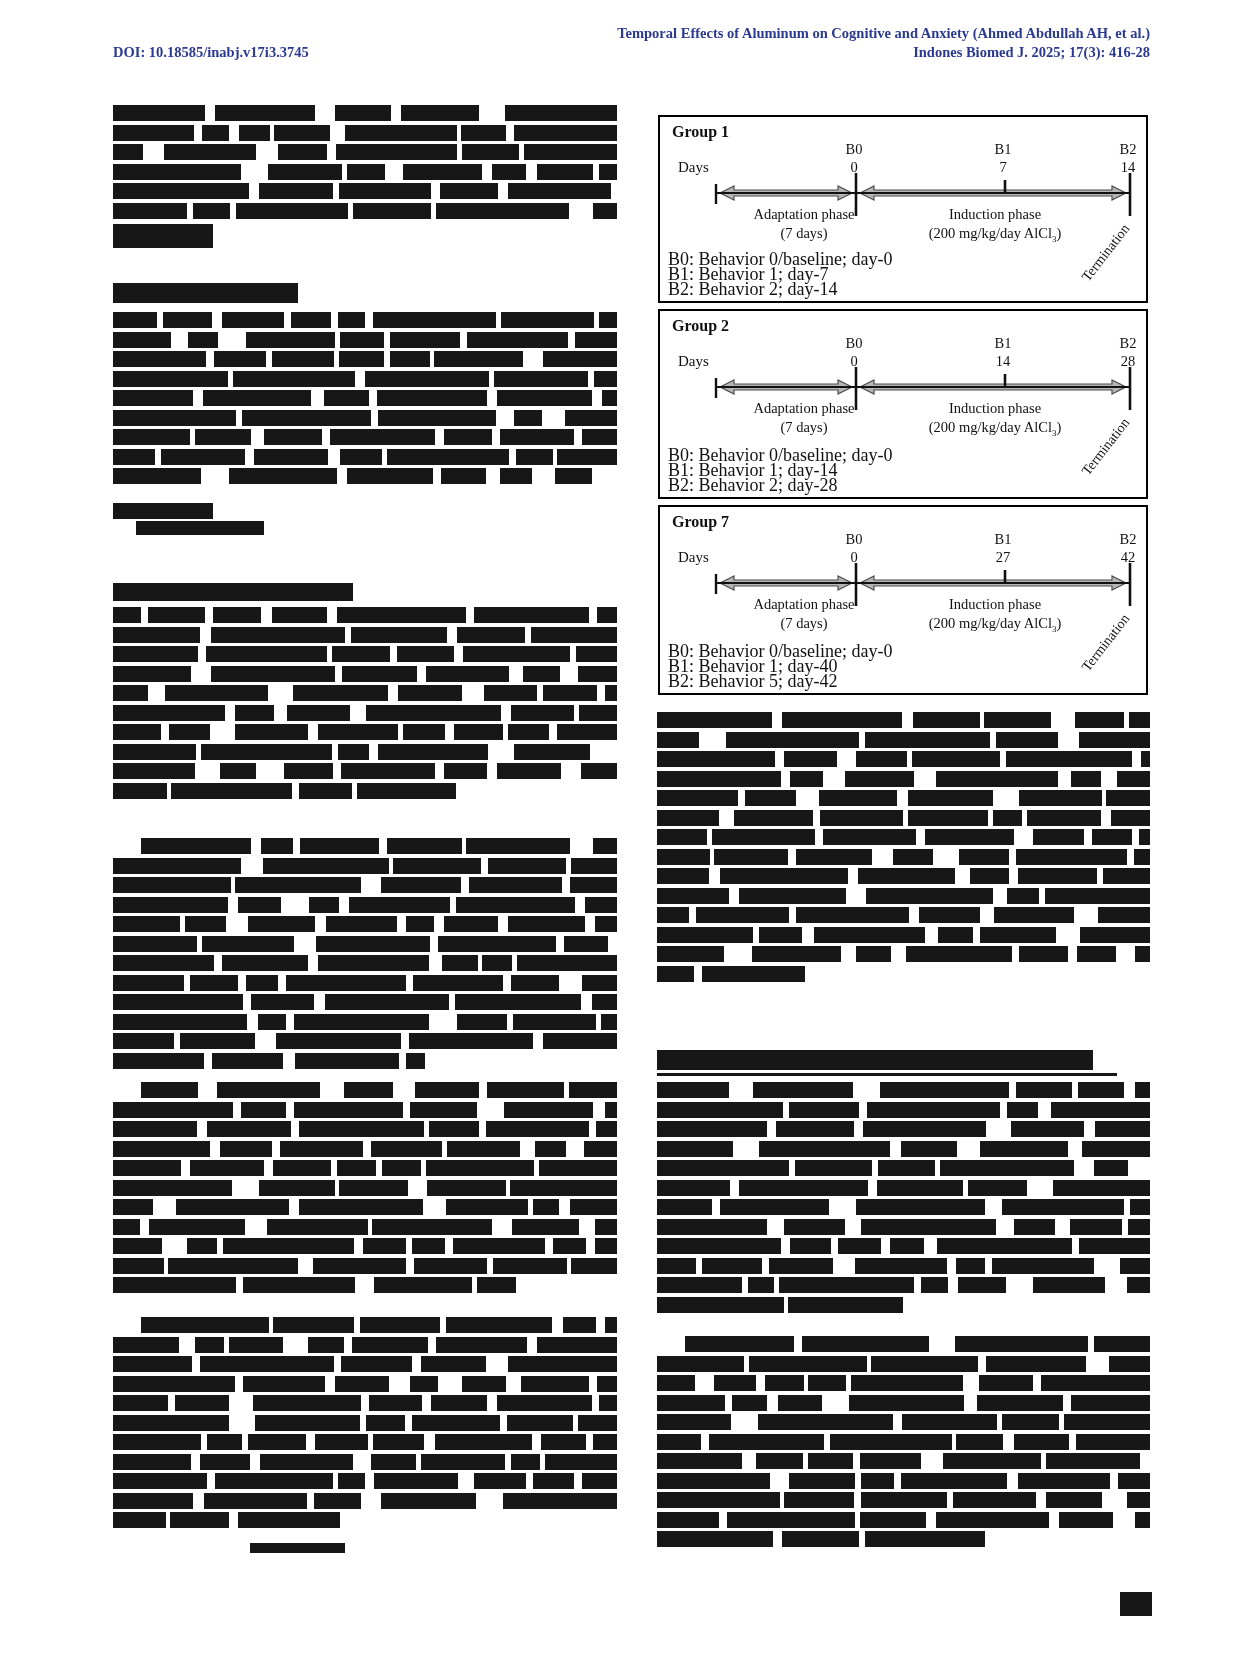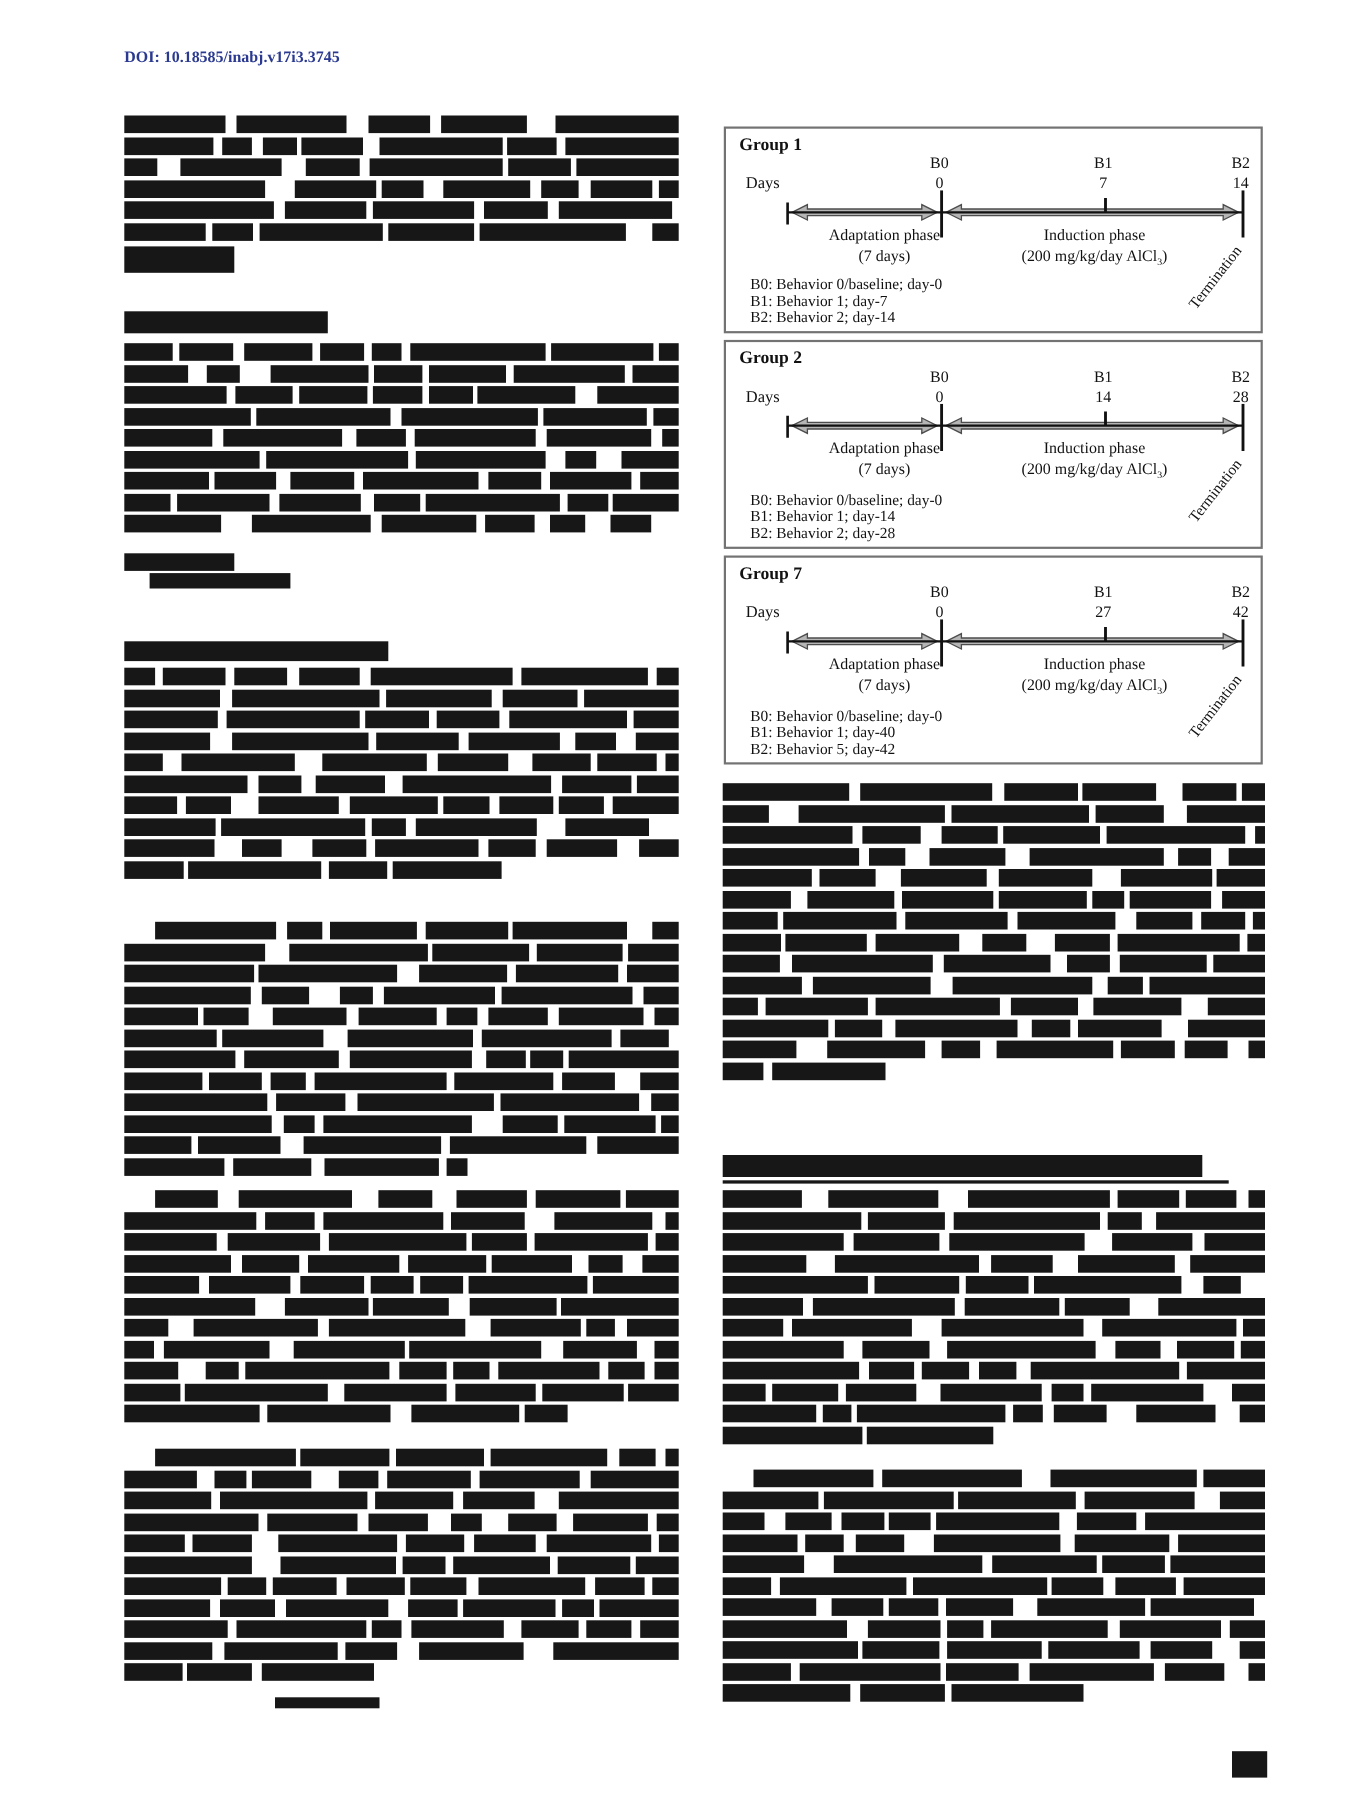--- a/index.html
+++ b/index.html
@@ -6,52 +6,56 @@
   body{width:1240px;height:1654px;position:relative;overflow:hidden;
        font-family:"Liberation Serif","DejaVu Serif",serif;color:#111;}
   #page{position:absolute;inset:0;background:#fff;}
 
   
   .hdr-right{position:absolute;right:90px;top:24px;width:640px;text-align:right;
              font-weight:bold;font-size:14.5px;line-height:19px;}
   .hdr-doi{position:absolute;left:113px;top:44px;font-weight:bold;font-size:14.5px;}
 
   
-  .fig-box{position:absolute;left:658px;width:490px;border:2px solid #737373;
+  .fig-box{position:absolute;left:658px;width:490px;border:2px solid #000000;
            background:#fff;box-sizing:border-box;}
   #box1{top:115px;height:188px;}
   #box2{top:309px;height:190px;}
   #box3{top:505px;height:190px;}
   .fig-title{position:absolute;left:12px;top:6px;font-weight:bold;font-size:16px;}
   .days-label{position:absolute;left:18px;top:42px;font-size:15px;}
   .b-label{position:absolute;width:60px;text-align:center;top:24px;font-size:14.5px;}
   .b-day{position:absolute;width:60px;text-align:center;top:42px;font-size:14.5px;}
   .at-b0{left:164px;} .at-b1{left:313px;} .at-b2{left:438px;}
   .timeline{position:absolute;left:0;top:56px;width:486px;height:50px;}
   .phase{position:absolute;text-align:center;font-size:14.5px;line-height:19px;top:88px;}
   .phase-adapt{left:72px;width:144px;}
   .phase-induct{left:198px;width:274px;}
-  .legend{position:absolute;left:22px;bottom:4px;font-size:14px;line-height:15px;}
+  .legend{position:absolute;left:8px;bottom:4px;font-size:18px;line-height:15px;}
   .termination{position:absolute;left:386px;top:128px;width:120px;text-align:center;
                font-size:14px;transform:rotate(-52deg);}
   sub{font-size:9px;}
 
   
   .red-row{position:absolute;}
   .red-seg{position:absolute;top:0;height:100%;}
   .red-bar{position:absolute;}
 
   
   .page-num-box{position:absolute;left:1120px;top:1592px;width:32px;height:24px;}
 </style>
 </head>
 <body>
 
 <div id="page">
 
+  <div class="hdr-right" style="color: rgb(43, 58, 144);">
+    <div>Temporal Effects of Aluminum on Cognitive and Anxiety (Ahmed Abdullah AH, et al.)</div>
+    <div>Indones Biomed J. 2025; 17(3): 416-28</div>
+  </div>
   <div class="hdr-doi" style="color: rgb(43, 58, 144);">DOI: 10.18585/inabj.v17i3.3745</div>
 
   <div class="fig-box" id="box1">
     <div class="fig-title">Group 1</div>
     <div class="days-label">Days</div>
     <div class="b-label at-b0">B0</div>
     <div class="b-label at-b1">B1</div>
     <div class="b-label at-b2">B2</div>
     <div class="b-day at-b0">0</div>
     <div class="b-day at-b1">7</div>

